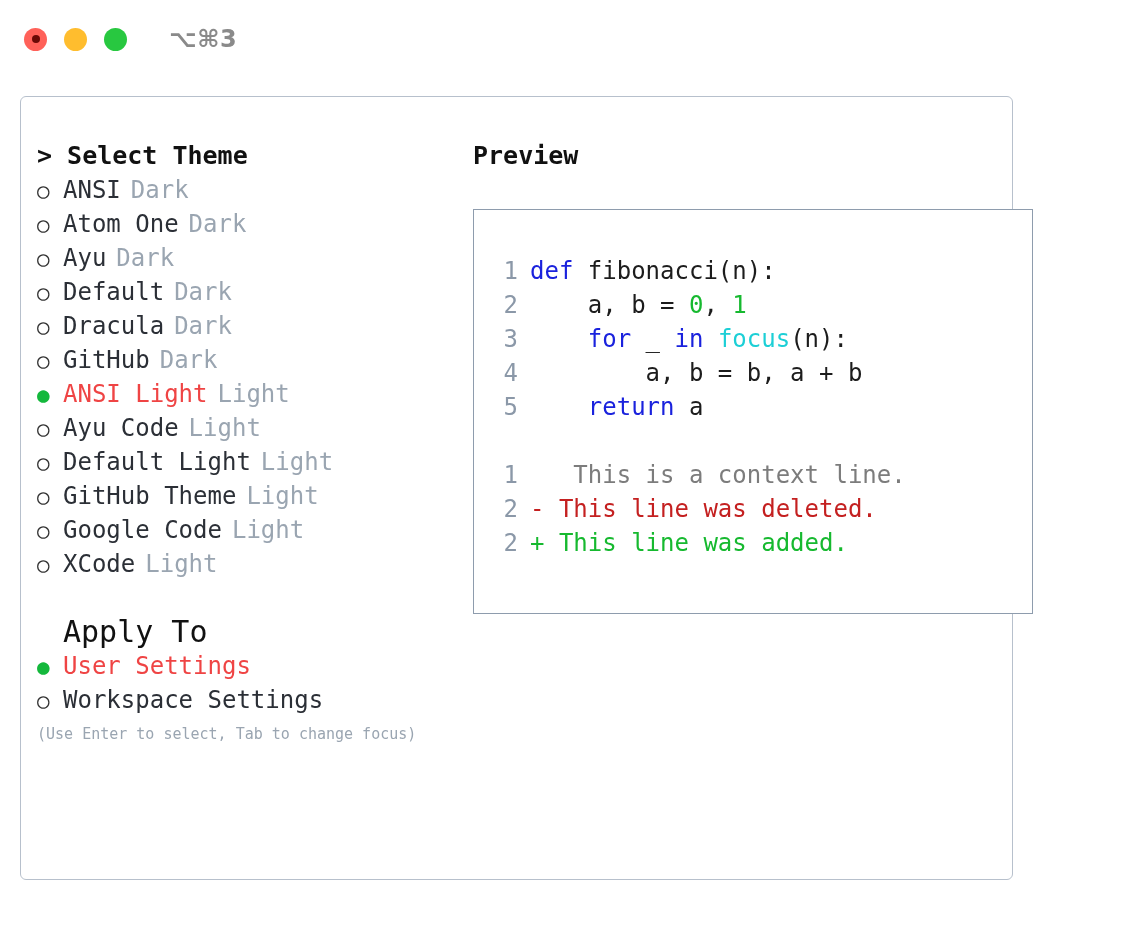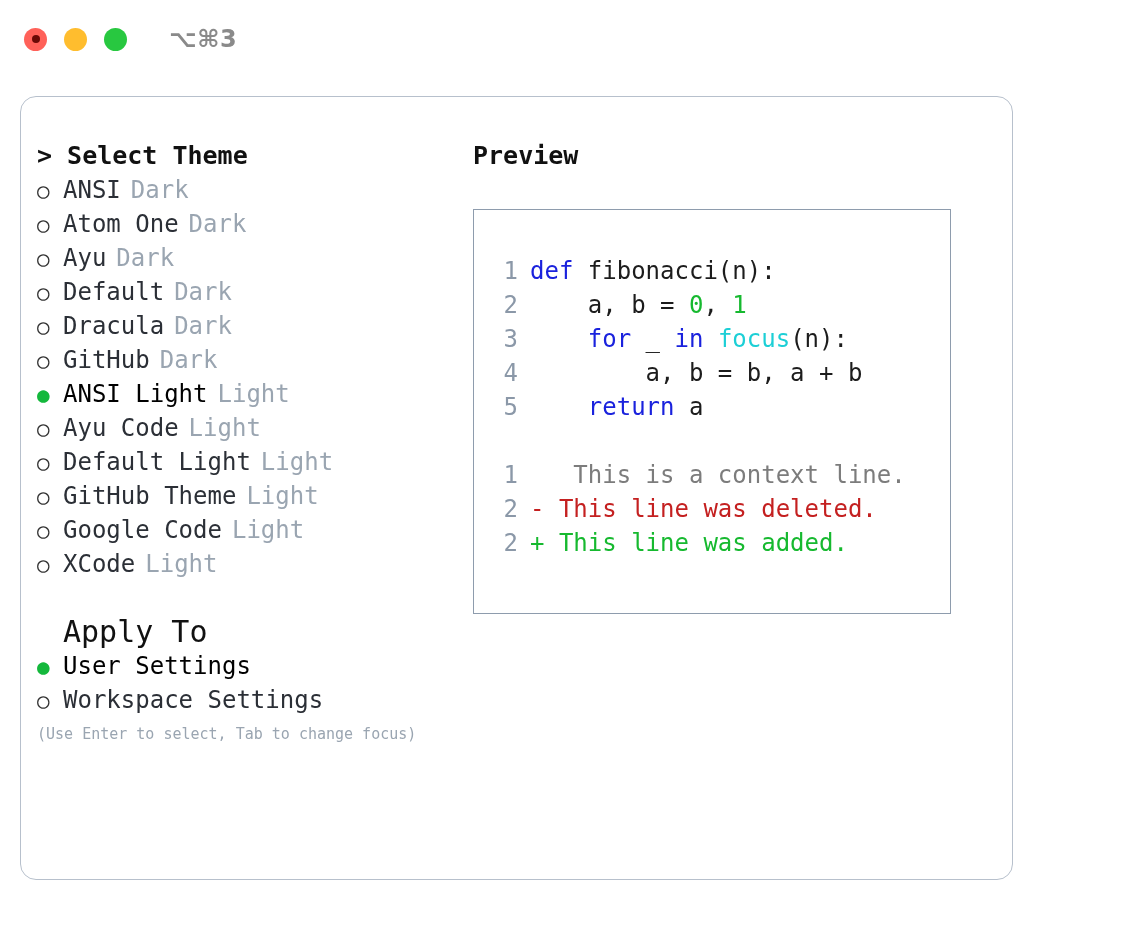--- a/index.html
+++ b/index.html
@@ -67,21 +67,21 @@
   }
 
   
   .panel {
     position: absolute;
     left: 20px;
     top: 96px;
     width: 993px;
     height: 784px;
     border: 1.6px solid #b7c0cc;
-    border-radius: 16px;
+    border-radius: 6px;
     box-sizing: border-box;
     background: #ffffff;
   }
 
   .left-col {
     position: absolute;
     left: 16px;
     top: 42px;
     width: 452px;
   }
@@ -112,21 +112,21 @@
     color: #2b2f36;
   }
   .bullet {
     display: inline-block;
     width: 26px;
     flex: 0 0 26px;
     color: #333333;
     font-size: 21px;
   }
   .row.selected .bullet { color: #14b83c; }
-  .row.selected .label  { color: #000000; }
+  .row.selected .label  { color: #ef4444; }
   .label { color: #2b2f36; }
   .suffix {
     color: #9aa5b1;
     margin-left: 10px;
   }
 
   
   .apply-head {
     height: 34px;
     line-height: 34px;
@@ -140,21 +140,21 @@
   .hint {
     font-size: 15px;
     line-height: 34px;
     color: #9aa5b1;
     width: 420px;
   }
 
   
   .preview-box {
     margin-top: 36px;
-    width: 478px;
+    width: 560px;
     height: 405px;
     border: 1.6px solid #8e9cad;
     box-sizing: border-box;
     background: #ffffff;
     padding: 44px 0 0 18px;
   }
   .code-line {
     font-size: 24px;
     line-height: 34px;
     white-space: pre;

